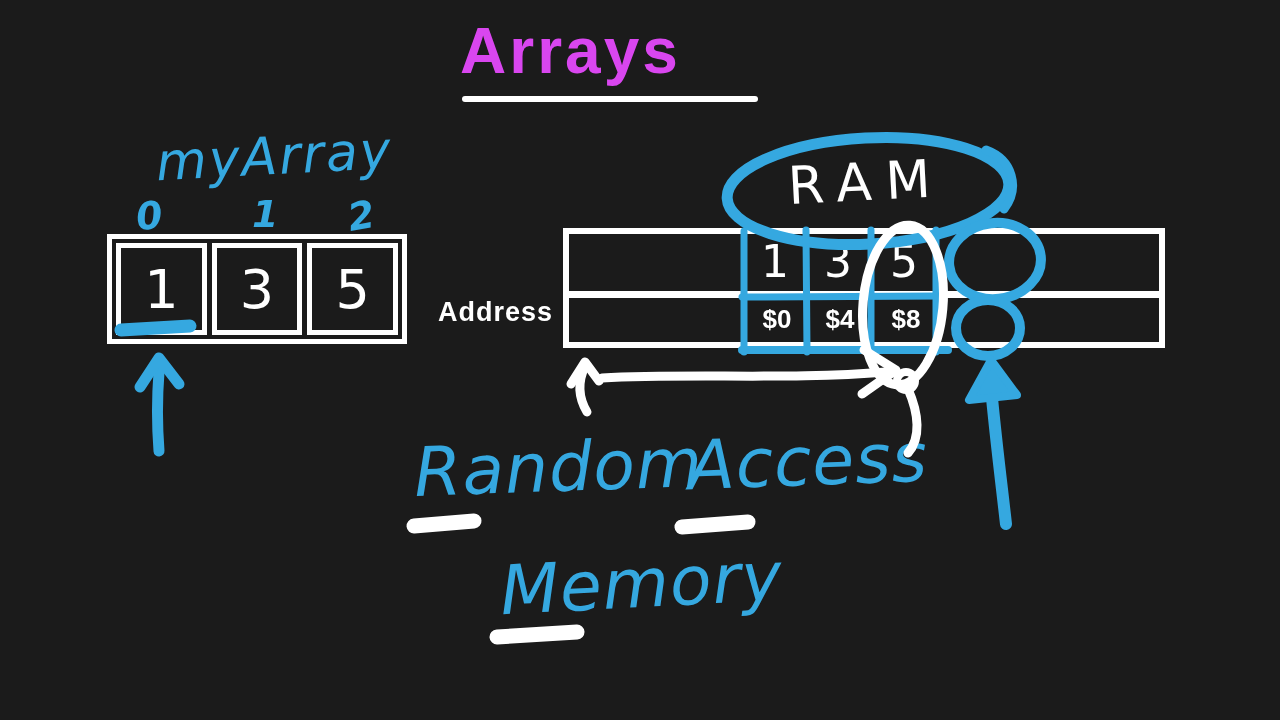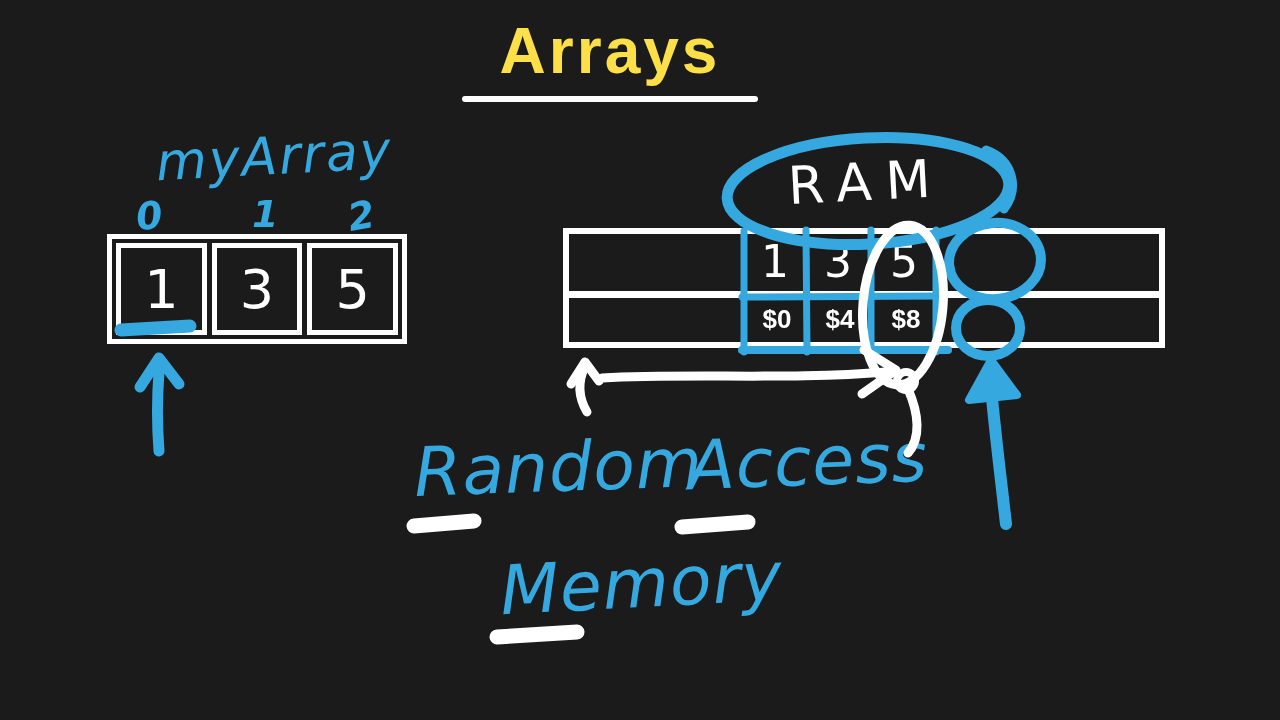--- a/index.html
+++ b/index.html
@@ -4,22 +4,22 @@
 <style>
   html,body { margin:0; padding:0; background:#1b1b1b; }
   .canvas {
     position:relative; width:1280px; height:720px; background:#1b1b1b;
     overflow:hidden; font-family:"Liberation Sans", sans-serif;
   }
   .blue { color:#35a8e0; }
   .hand { font-family:"DejaVu Sans", sans-serif; font-style:italic; }
 
   .title {
-    position:absolute; left:460px; top:14px; width:300px; text-align:center;
-    color:#fde047; font-size:64px; font-weight:bold; letter-spacing:3px;
+    position:absolute; left:460px; top:14px; width:300px; text-align:left;
+    color:#d946ef; font-size:64px; font-weight:bold; letter-spacing:3px;
   }
   .title-underline {
     position:absolute; left:462px; top:96px; width:296px; height:6px;
     background:#fff; border-radius:3px;
   }
 
   .myarray-label {
     position:absolute; left:156px; top:126px; font-size:52px; letter-spacing:2px;
     transform:rotate(-3deg);
   }
@@ -94,20 +94,21 @@
     <div class="array-cell">3</div>
     <div class="array-cell">5</div>
   </div>
 
   <div class="idx idx0 hand blue">0</div>
   <div class="idx idx1 hand blue">1</div>
   <div class="idx idx2 hand blue">2</div>
 
   <div class="ram-label">RAM</div>
 
+  <div class="row-label label-address">Address</div>
 
   <div class="ram-table">
     <div class="ram-divider"></div>
   </div>
 
   <div class="mem-val mv0">1</div>
   <div class="mem-val mv1">3</div>
   <div class="mem-val mv2">5</div>
 
   <div class="mem-addr ma0">$0</div>

